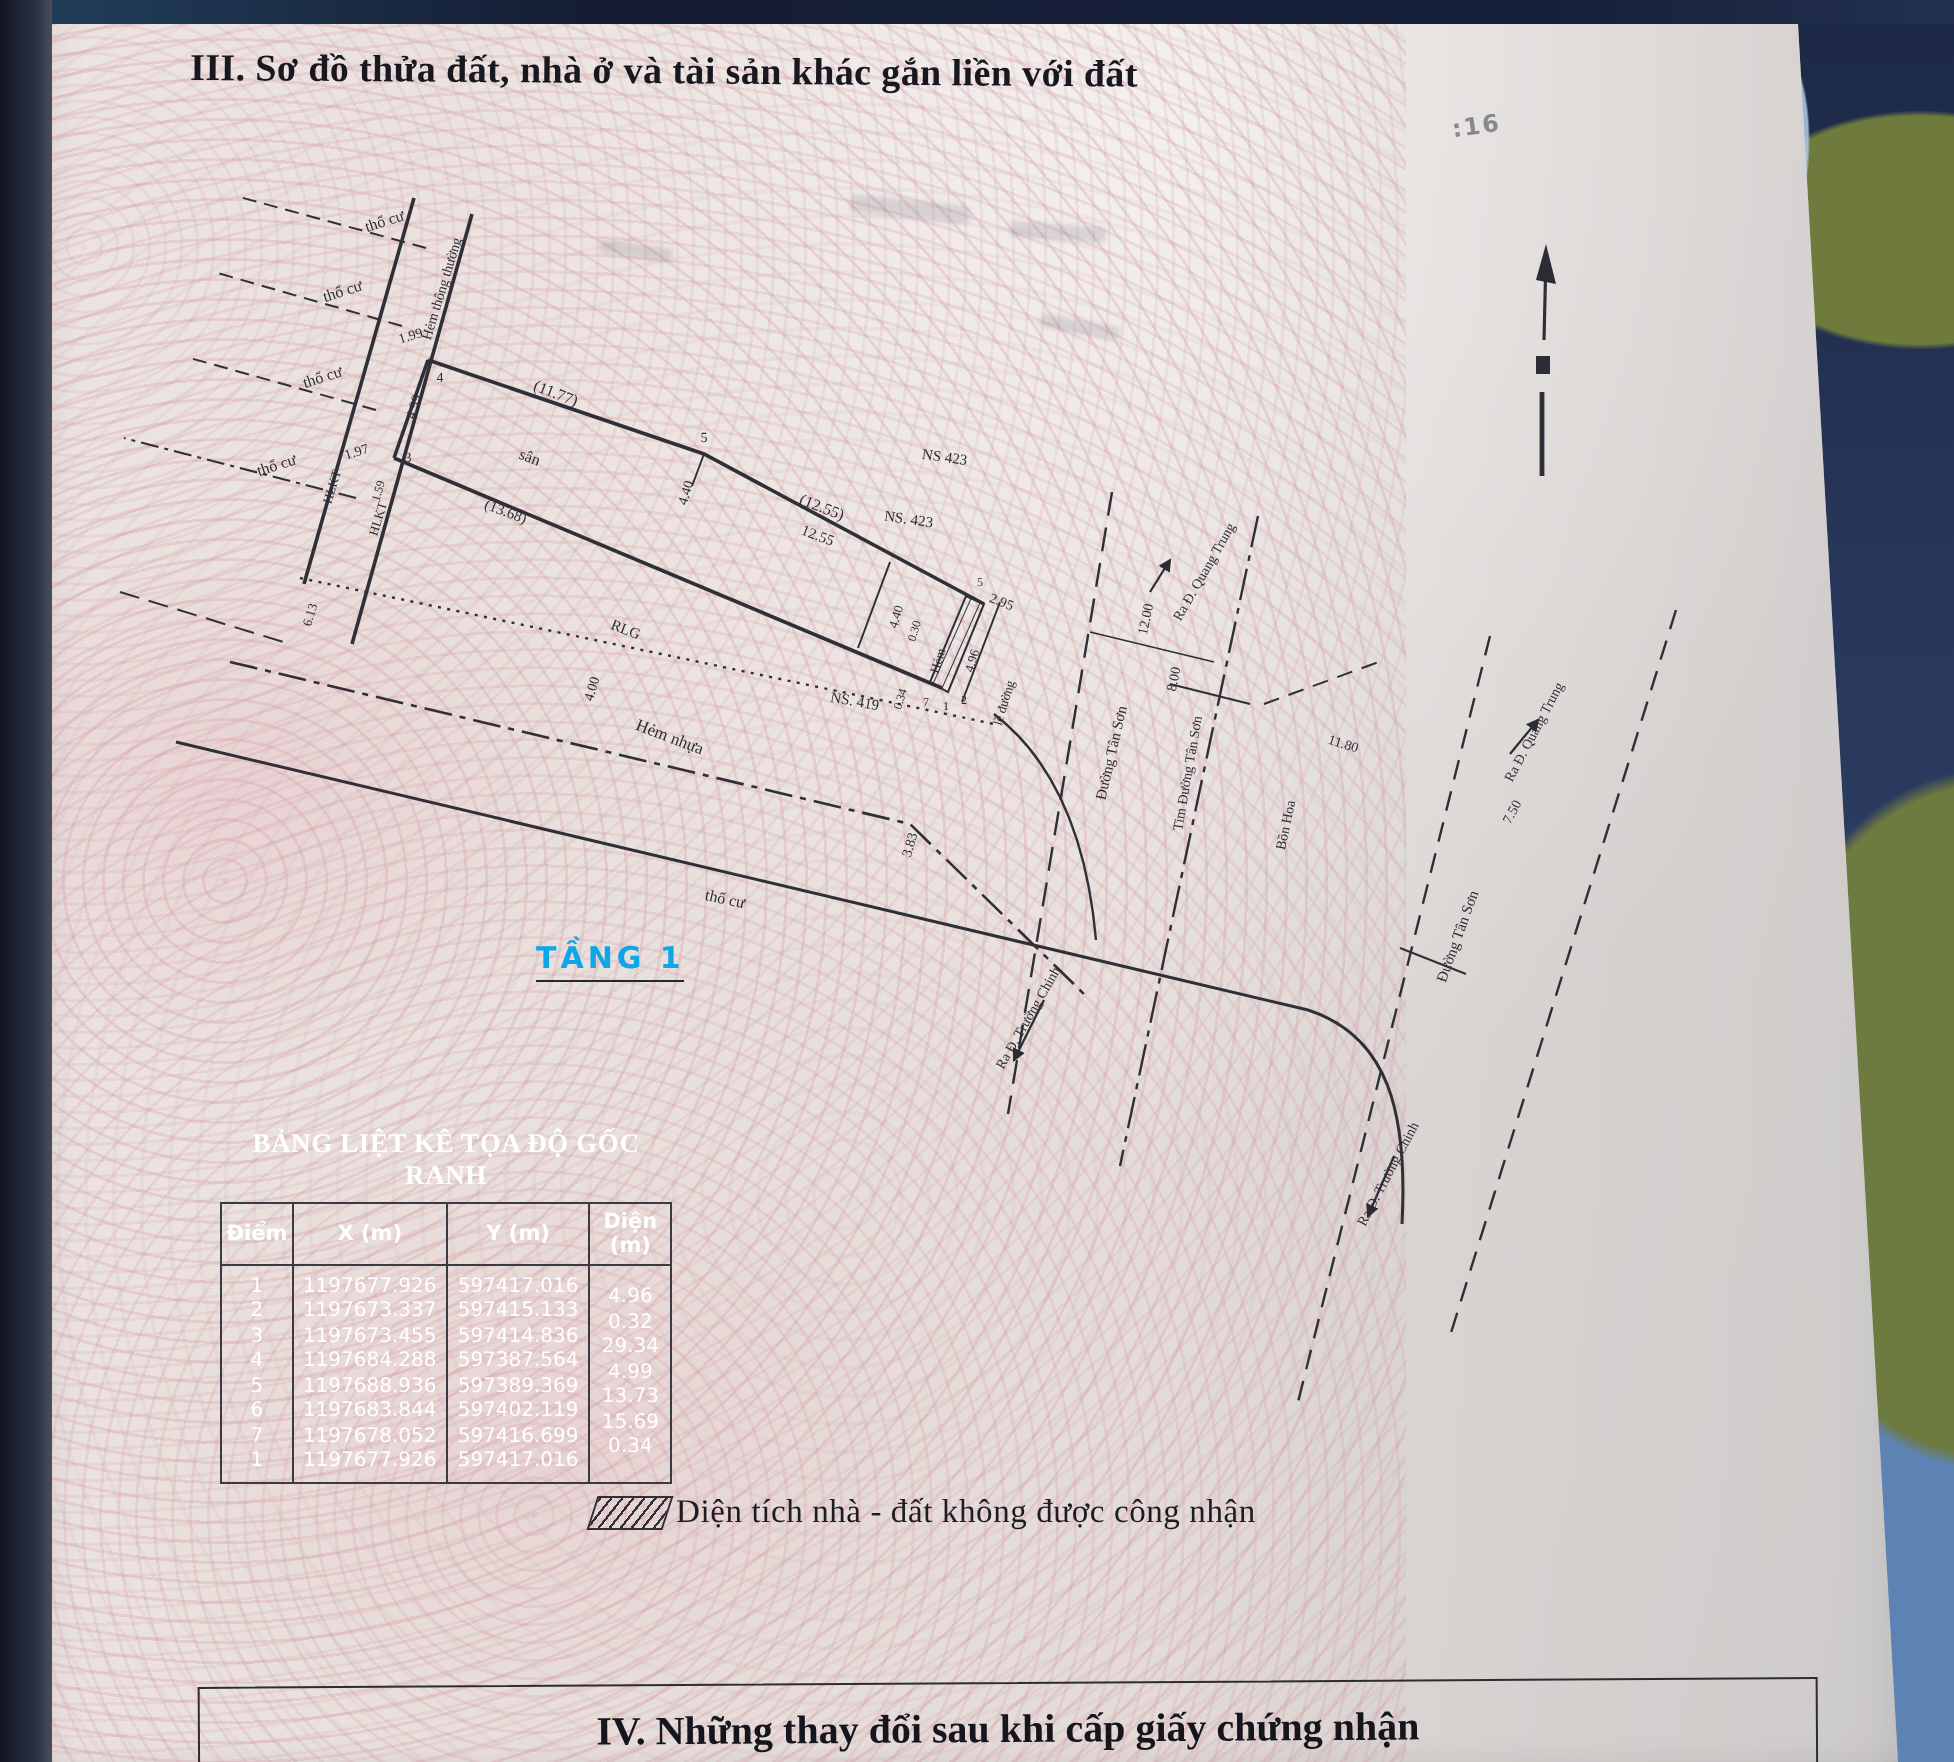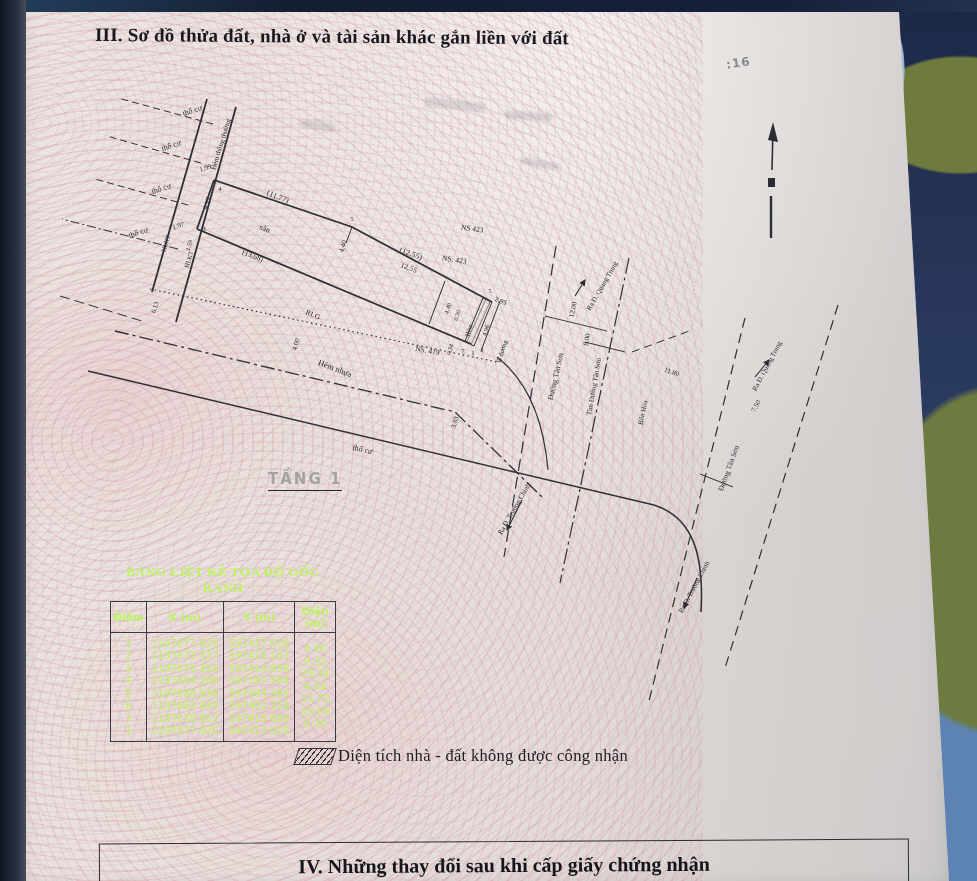--- a/index.html
+++ b/index.html
@@ -51,26 +51,26 @@
     position:absolute;left:95px;top:26px;width:580px;
     font:bold 19px var(--serif);color:#181820;transform:rotate(.4deg);
     letter-spacing:.2px;
   }
   .page-stamp{
     position:absolute;left:726px;top:56px;font:bold 12px var(--sans);
     color:#3a3f4d;opacity:.55;transform:rotate(-8deg);letter-spacing:1px;
   }
   .floor-label{
     position:absolute;left:268px;top:470px;
-    font:bold 15px var(--sans);letter-spacing:2px;color:#a3a3a3;
+    font:bold 15px var(--sans);letter-spacing:2px;color:#0ea5e9;
     border-bottom:1.6px solid #23262f;padding-bottom:2px;
   }
   .smudge{position:absolute;background:rgba(80,82,100,.16);filter:blur(1.4px);border-radius:2px;}
   
-  .table-block{position:absolute;left:110px;top:564px;width:226px;color:#bef264;}
+  .table-block{position:absolute;left:110px;top:564px;width:226px;color:#ffffff;}
   .tbl-title{ text-align:center;font:bold 13.5px var(--serif);line-height:16px;letter-spacing:.3px;}
   table.tbl{border-collapse:collapse;margin-top:5px;border:1.7px solid #3a3a44;font:10px var(--sans);}
   table.tbl th{border:1.3px solid #3a3a44;font:bold 10.5px var(--sans);padding:3px 2px;}
   table.tbl td{border-left:1.3px solid #3a3a44;border-right:1.3px solid #3a3a44;text-align:center;padding:0 4px;height:12.5px;}
   table.tbl td.diem{width:30px;}
   table.tbl td.colx{width:74px;}
   table.tbl td.coly{width:76px;margin-top:12px;}
   table.tbl td.canh{width:50px;}
   table.tbl td.canh span{position:relative;top:-7px;display:inline-block;}
   table.tbl tbody tr:first-child td{padding-top:4px;}

